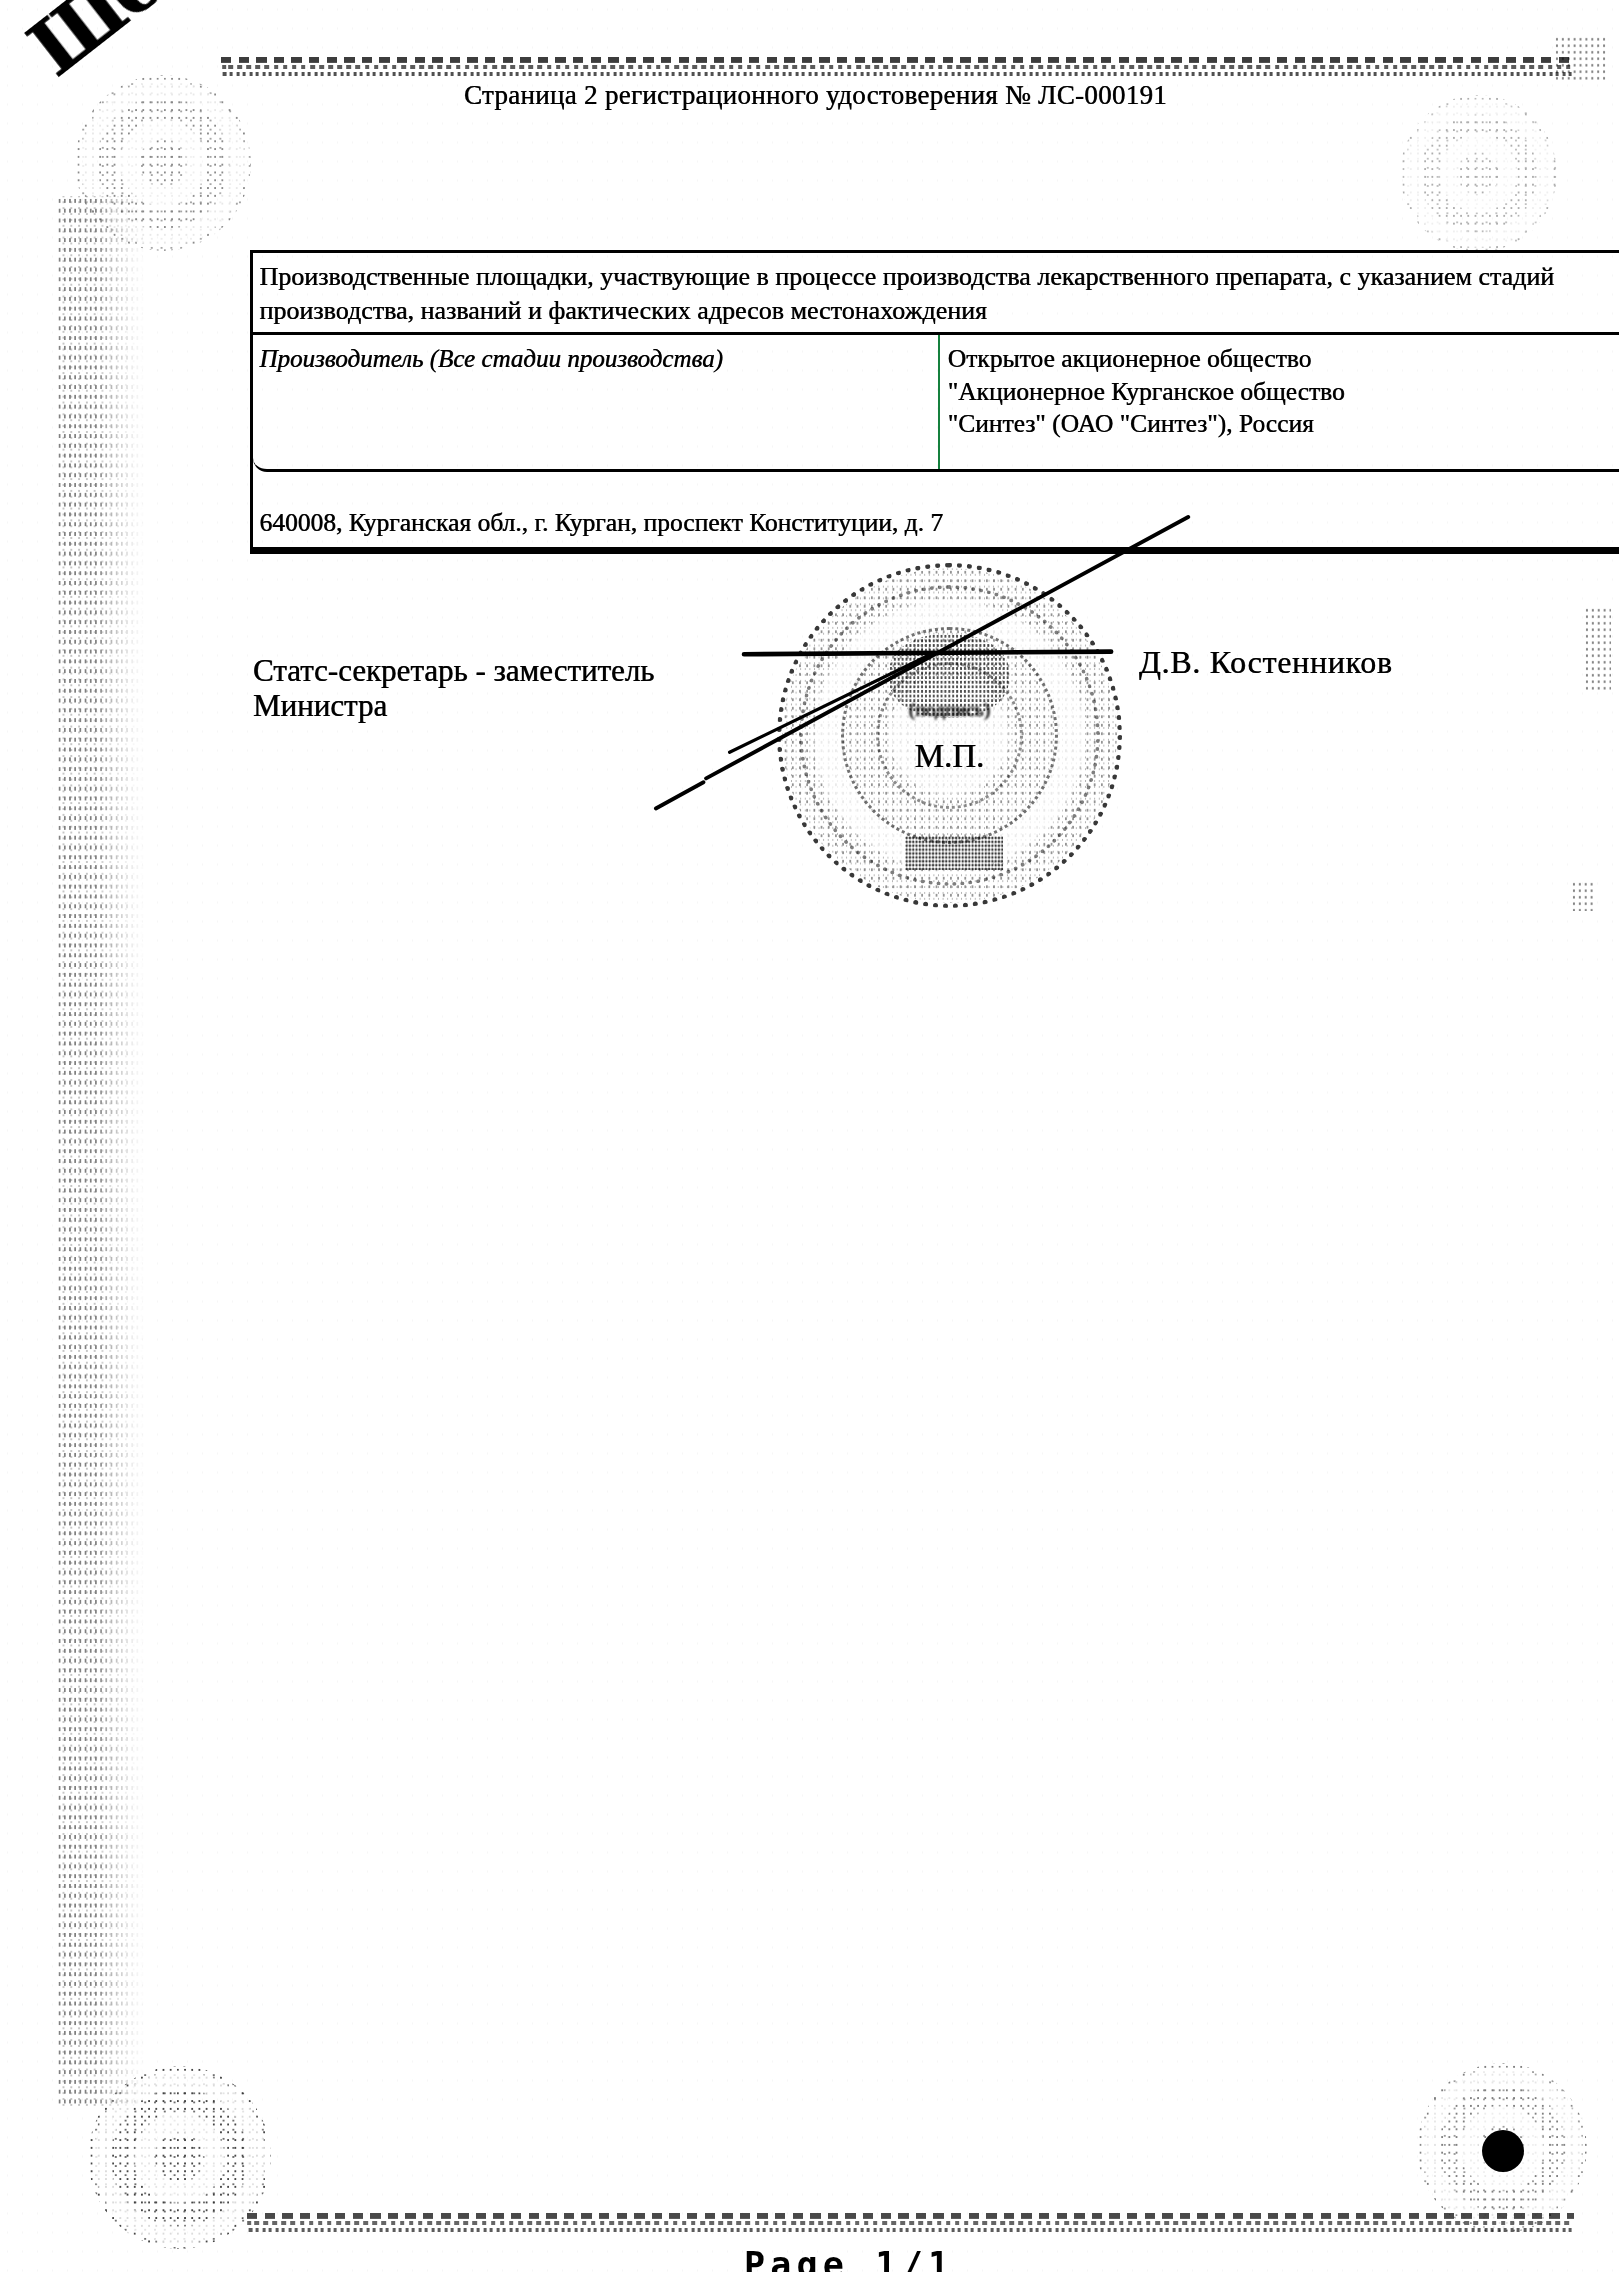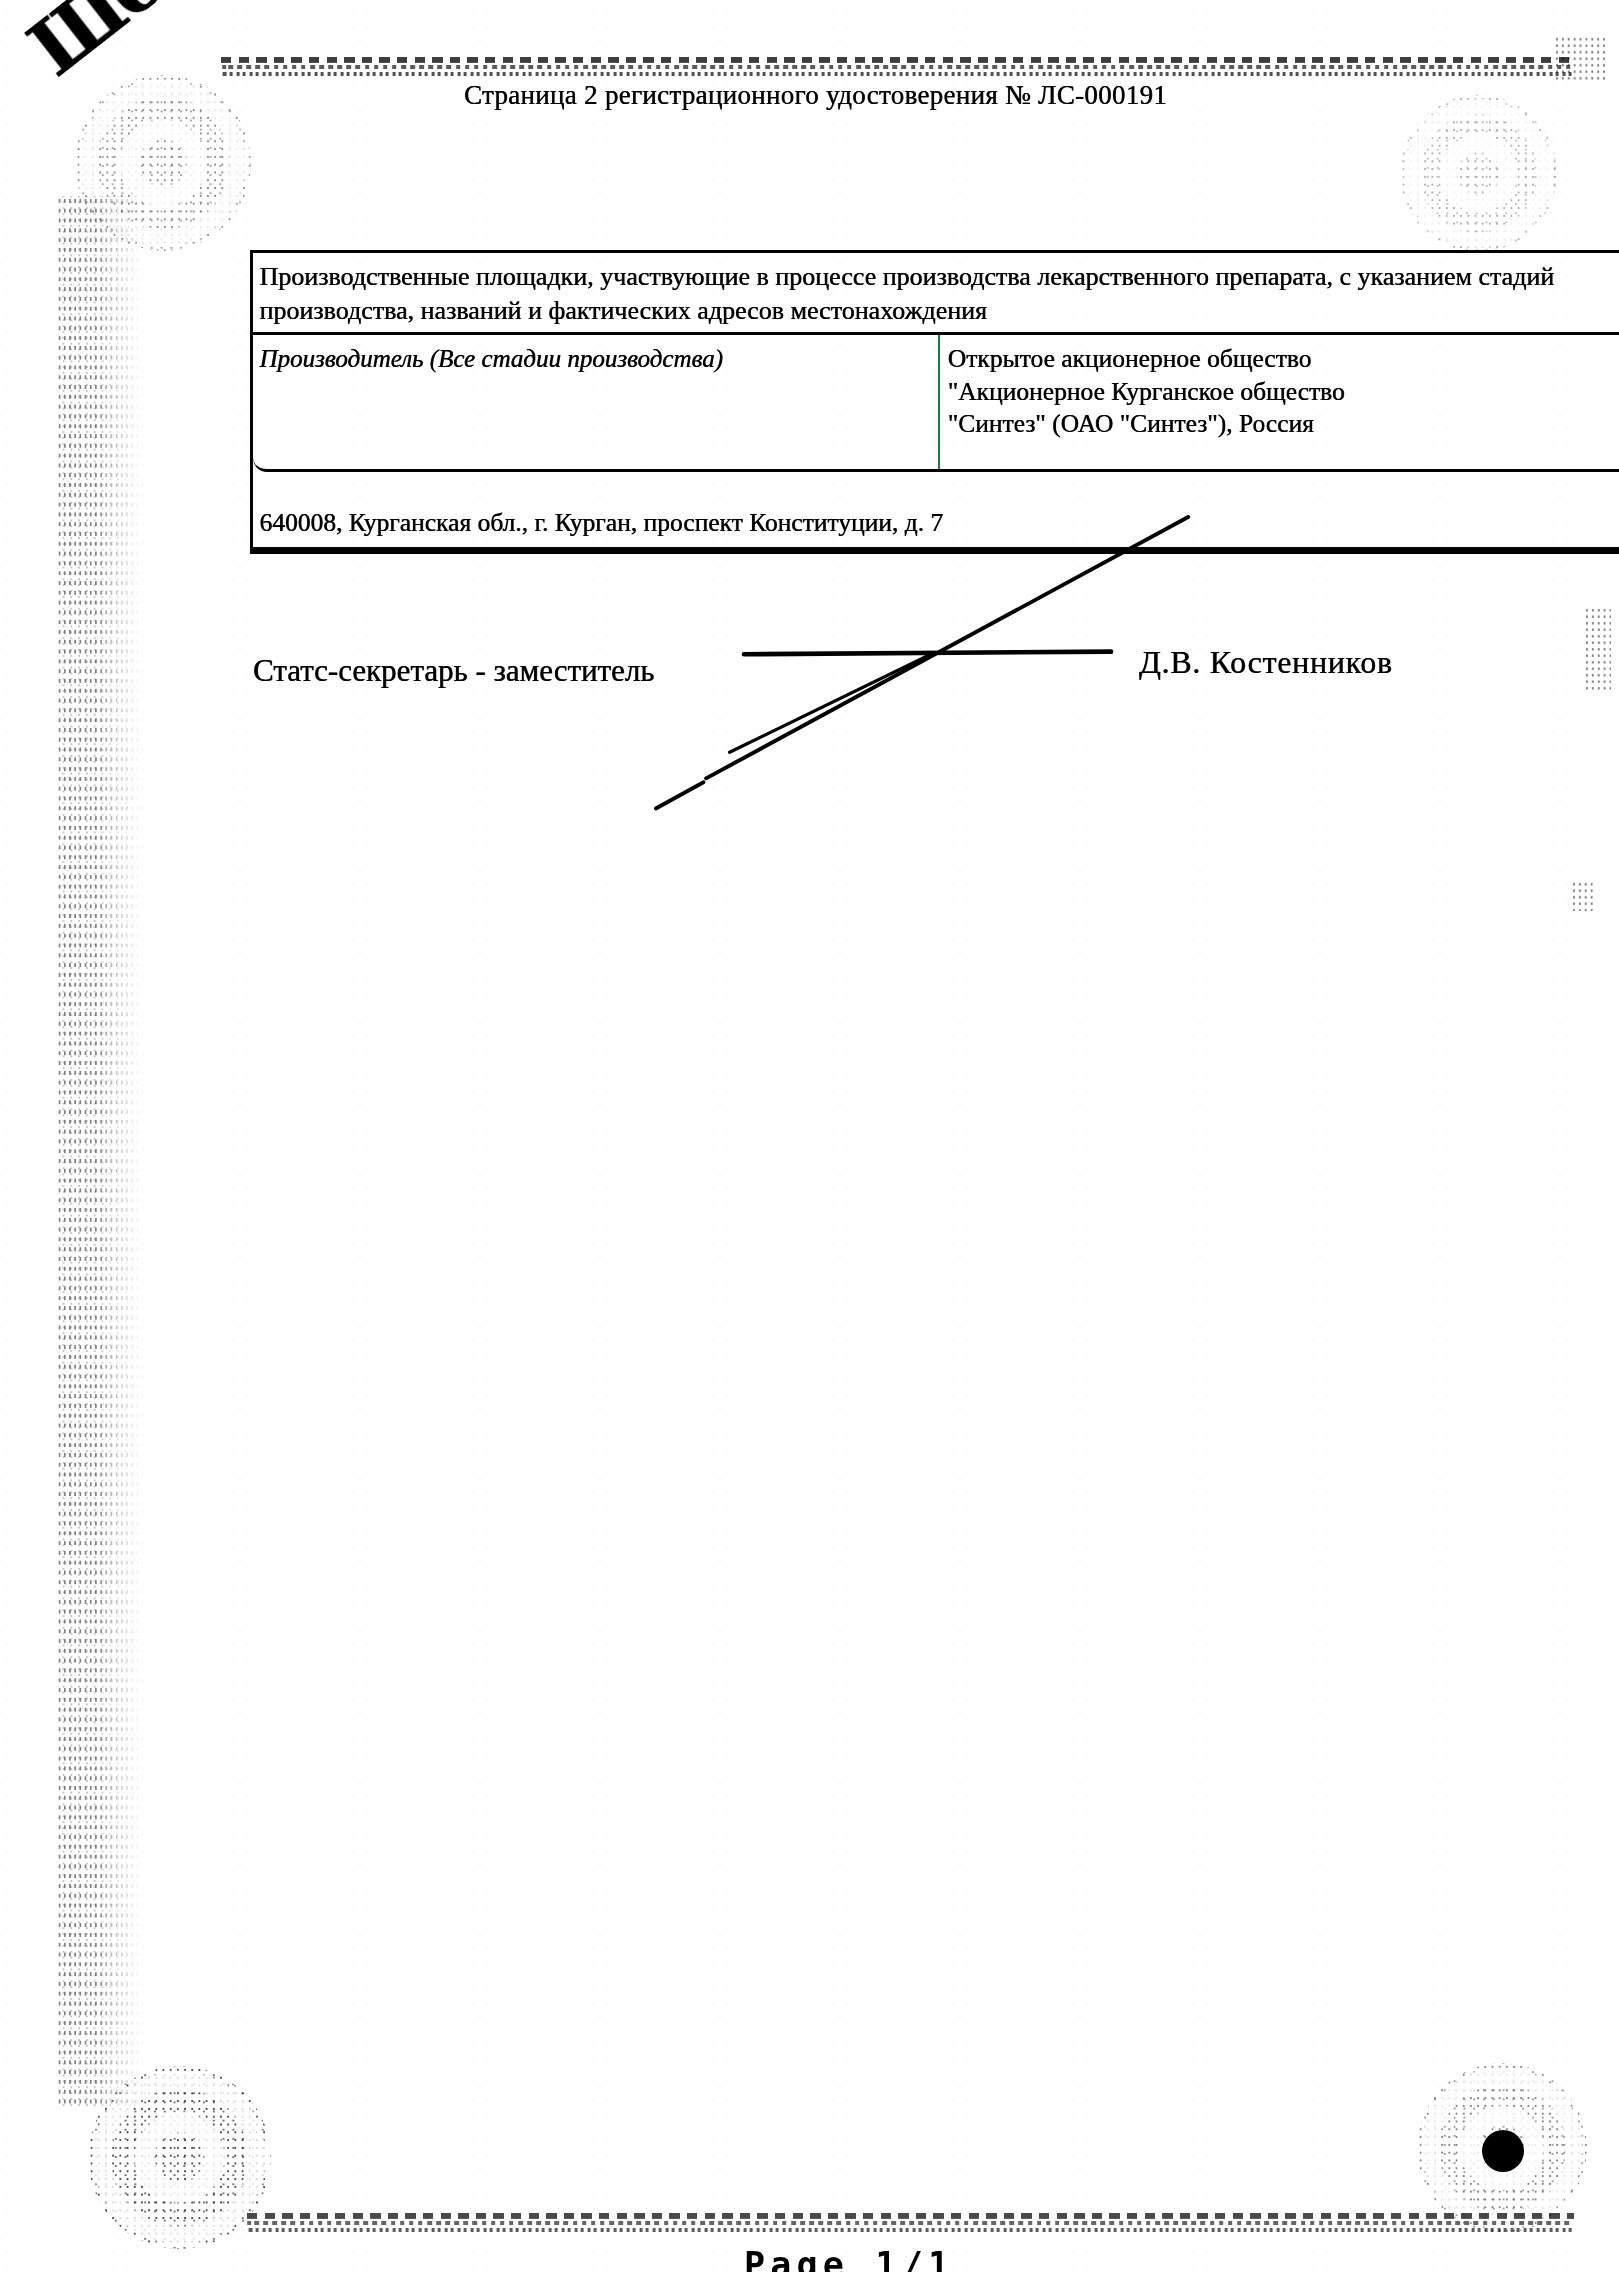--- a/index.html
+++ b/index.html
@@ -160,23 +160,35 @@
         <div class="ink">Открытое акционерное общество</div>
         <div class="ink">"Акционерное Курганское общество</div>
         <div class="ink">"Синтез" (ОАО "Синтез"), Россия</div>
       </div>
     </div>
     <div class="ink" id="address-cell">640008, Курганская обл., г. Курган, проспект Конституции, д. 7</div>
   </div>
 
   <div class="abs ink" id="sig-title">
     <div>Статс-секретарь - заместитель</div>
+    <div>Министра</div>
   </div>
   <div class="abs ink" id="sig-name">Д.В. Костенников</div>
 
+  <div class="abs" id="seal">
+    <div class="seal-ring sr1"></div>
+    <div class="seal-ring sr2"></div>
+    <div class="seal-ring sr3"></div>
+    <div class="seal-ring sr4"></div>
+    <div id="seal-noise"></div>
+    <div id="seal-emblem"></div>
+    <div class="ink" id="seal-podpis">(подпись)</div>
+    <div class="ink" id="seal-mp">М.П.</div>
+    <div id="seal-smudge"></div>
+  </div>
 
   <svg class="abs" style="left:646px;top:483px;" width="601" height="366" viewBox="0 0 920 560">
     <line x1="150" y1="262" x2="712" y2="258" stroke="#000" stroke-width="7" stroke-linecap="round"></line>
     <line x1="92" y1="452" x2="830" y2="52" stroke="#000" stroke-width="6" stroke-linecap="round"></line>
     <line x1="128" y1="412" x2="436" y2="262" stroke="#000" stroke-width="5" stroke-linecap="round"></line>
     <line x1="15" y1="498" x2="88" y2="458" stroke="#000" stroke-width="6" stroke-linecap="round"></line>
   </svg>
 
   <div class="abs noise-band" id="noise-bottom"></div>
   <div class="abs" id="page-footer">Page 1/1</div>

